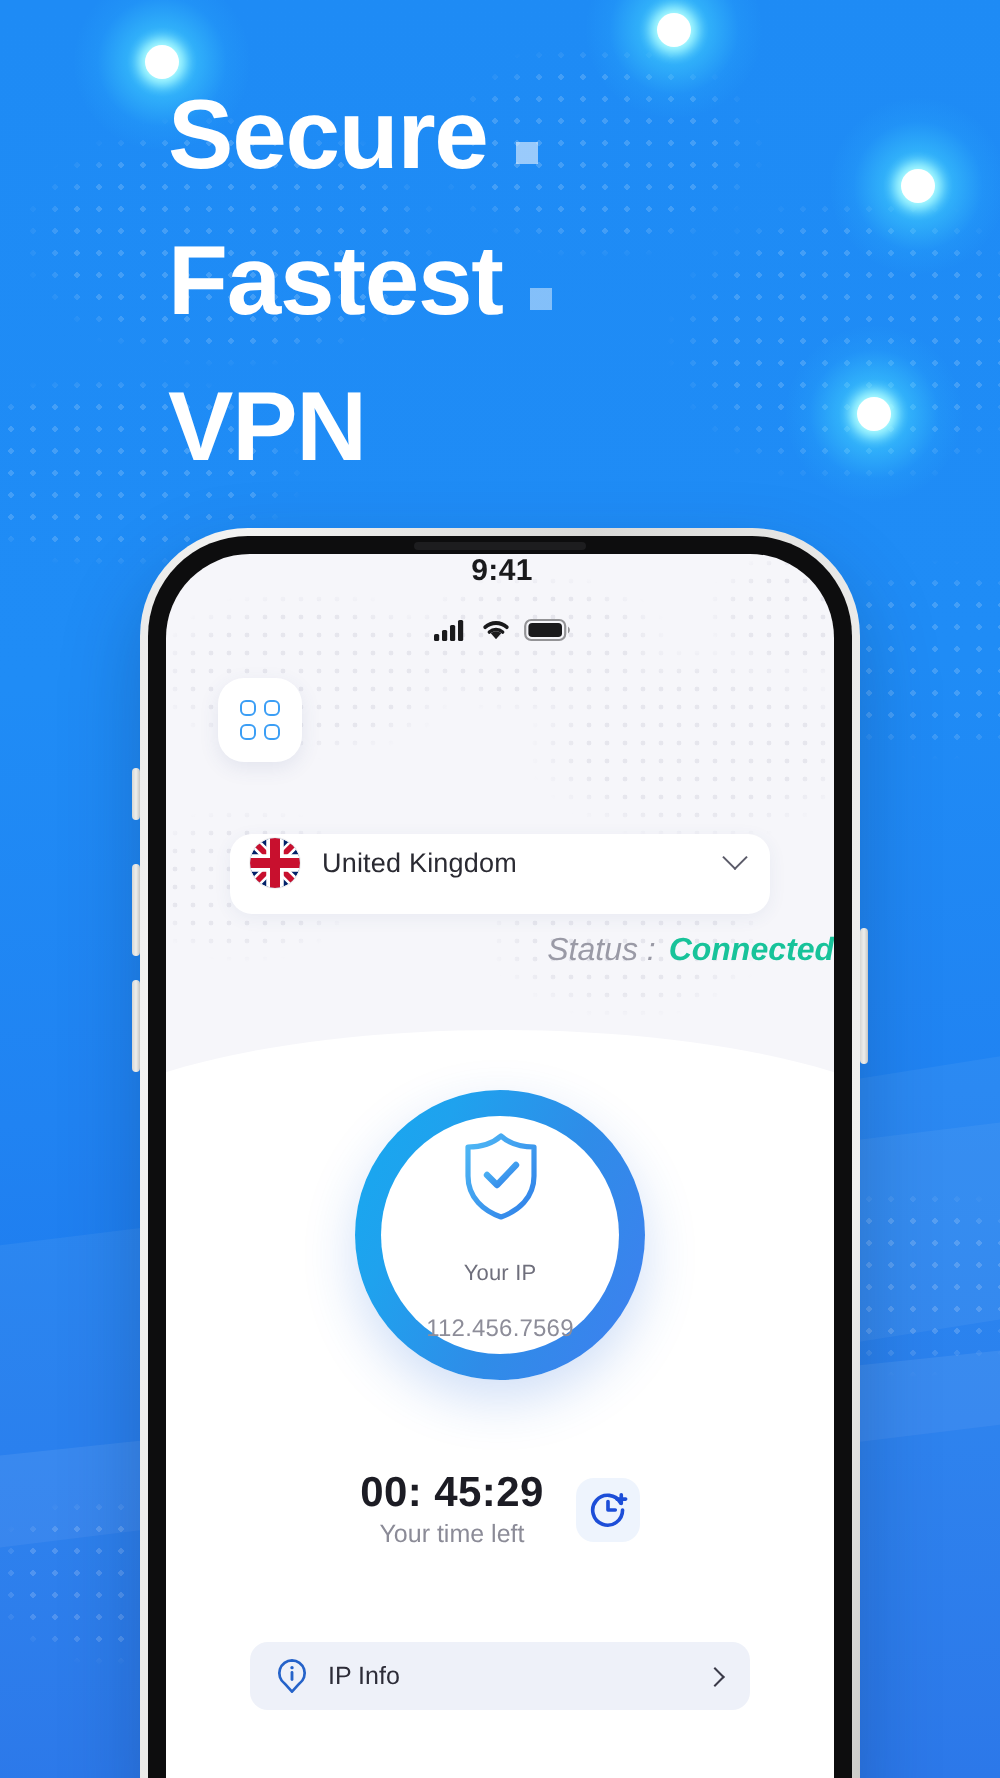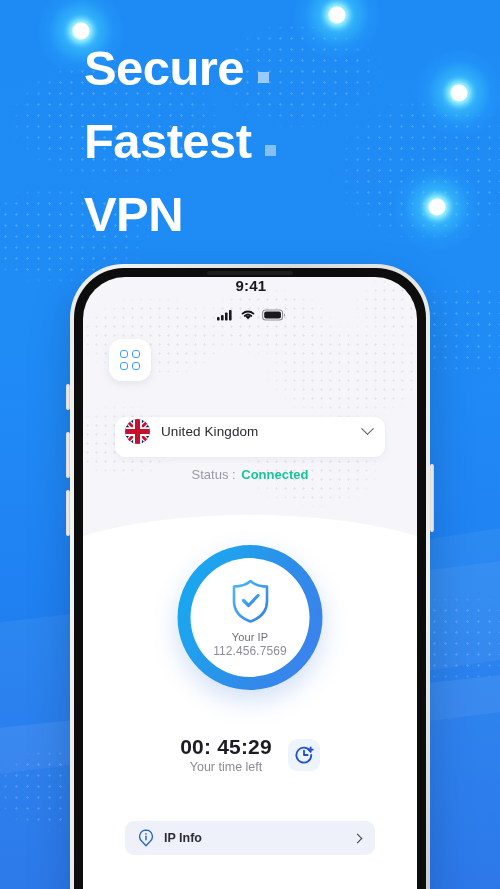--- a/index.html
+++ b/index.html
@@ -241,23 +241,24 @@
   .chev-down {
     width:9px; height:9px;
     border-right:1.7px solid #5a5a68;
     border-bottom:1.7px solid #5a5a68;
     transform:rotate(45deg) translate(-2px,-2px);
   }
 
   
   .status-line {
     position:absolute; left:0; right:0; top:190px;
-    text-align:center;
-    font-size:13px;
-    z-index:4;
+    text-align:right;
+    font-size:16px;
+    z-index:4;
+    font-style:italic;
   }
   .status-label { color:#9a9aa6; }
   .status-value { color:#18c39a; font-weight:600; margin-left:2px; }
 
   
   .ring-wrap {
     position:absolute; left:50%; top:268px;
     transform:translateX(-50%);
     width:145px; height:145px;
     z-index:4;
@@ -267,21 +268,21 @@
     border-radius:50%;
     background:linear-gradient(115deg,#16a9f0 0%,#1fa2ee 25%,#2f8ce8 60%,#3f7ff0 100%);
     box-shadow:0 10px 26px rgba(40,110,220,0.22);
   }
   .ring-inner {
     position:absolute; inset:13px;
     border-radius:50%;
     background:#ffffff;
     display:flex; flex-direction:column;
     align-items:center; justify-content:center;
-    gap:1px;
+    gap:14px;
   }
   .shield-ico { margin-bottom:6px; }
   .ip-label {
     font-size:11px; color:#6f6f7c; letter-spacing:0.1px;
   }
   .ip-value {
     font-size:12px; color:#8d8d99; letter-spacing:0.1px;
   }
 
   
@@ -311,21 +312,21 @@
     position:absolute; left:42px; right:42px; top:544px;
     height:34px;
     background:#eef1f9;
     border-radius:9px;
     display:flex; align-items:center;
     padding:0 14px 0 13px;
     z-index:4;
   }
   .ipinfo-label {
     font-size:12.5px; color:#2c2c38;
-    margin-left:10px; flex:1;font-weight:bold;
+    margin-left:10px; flex:1;
   }
   .chev-right {
     width:7px; height:7px;
     border-right:1.8px solid #3a3a48;
     border-top:1.8px solid #3a3a48;
     transform:rotate(45deg);
   }
 </style>
 </head>
 <body>

